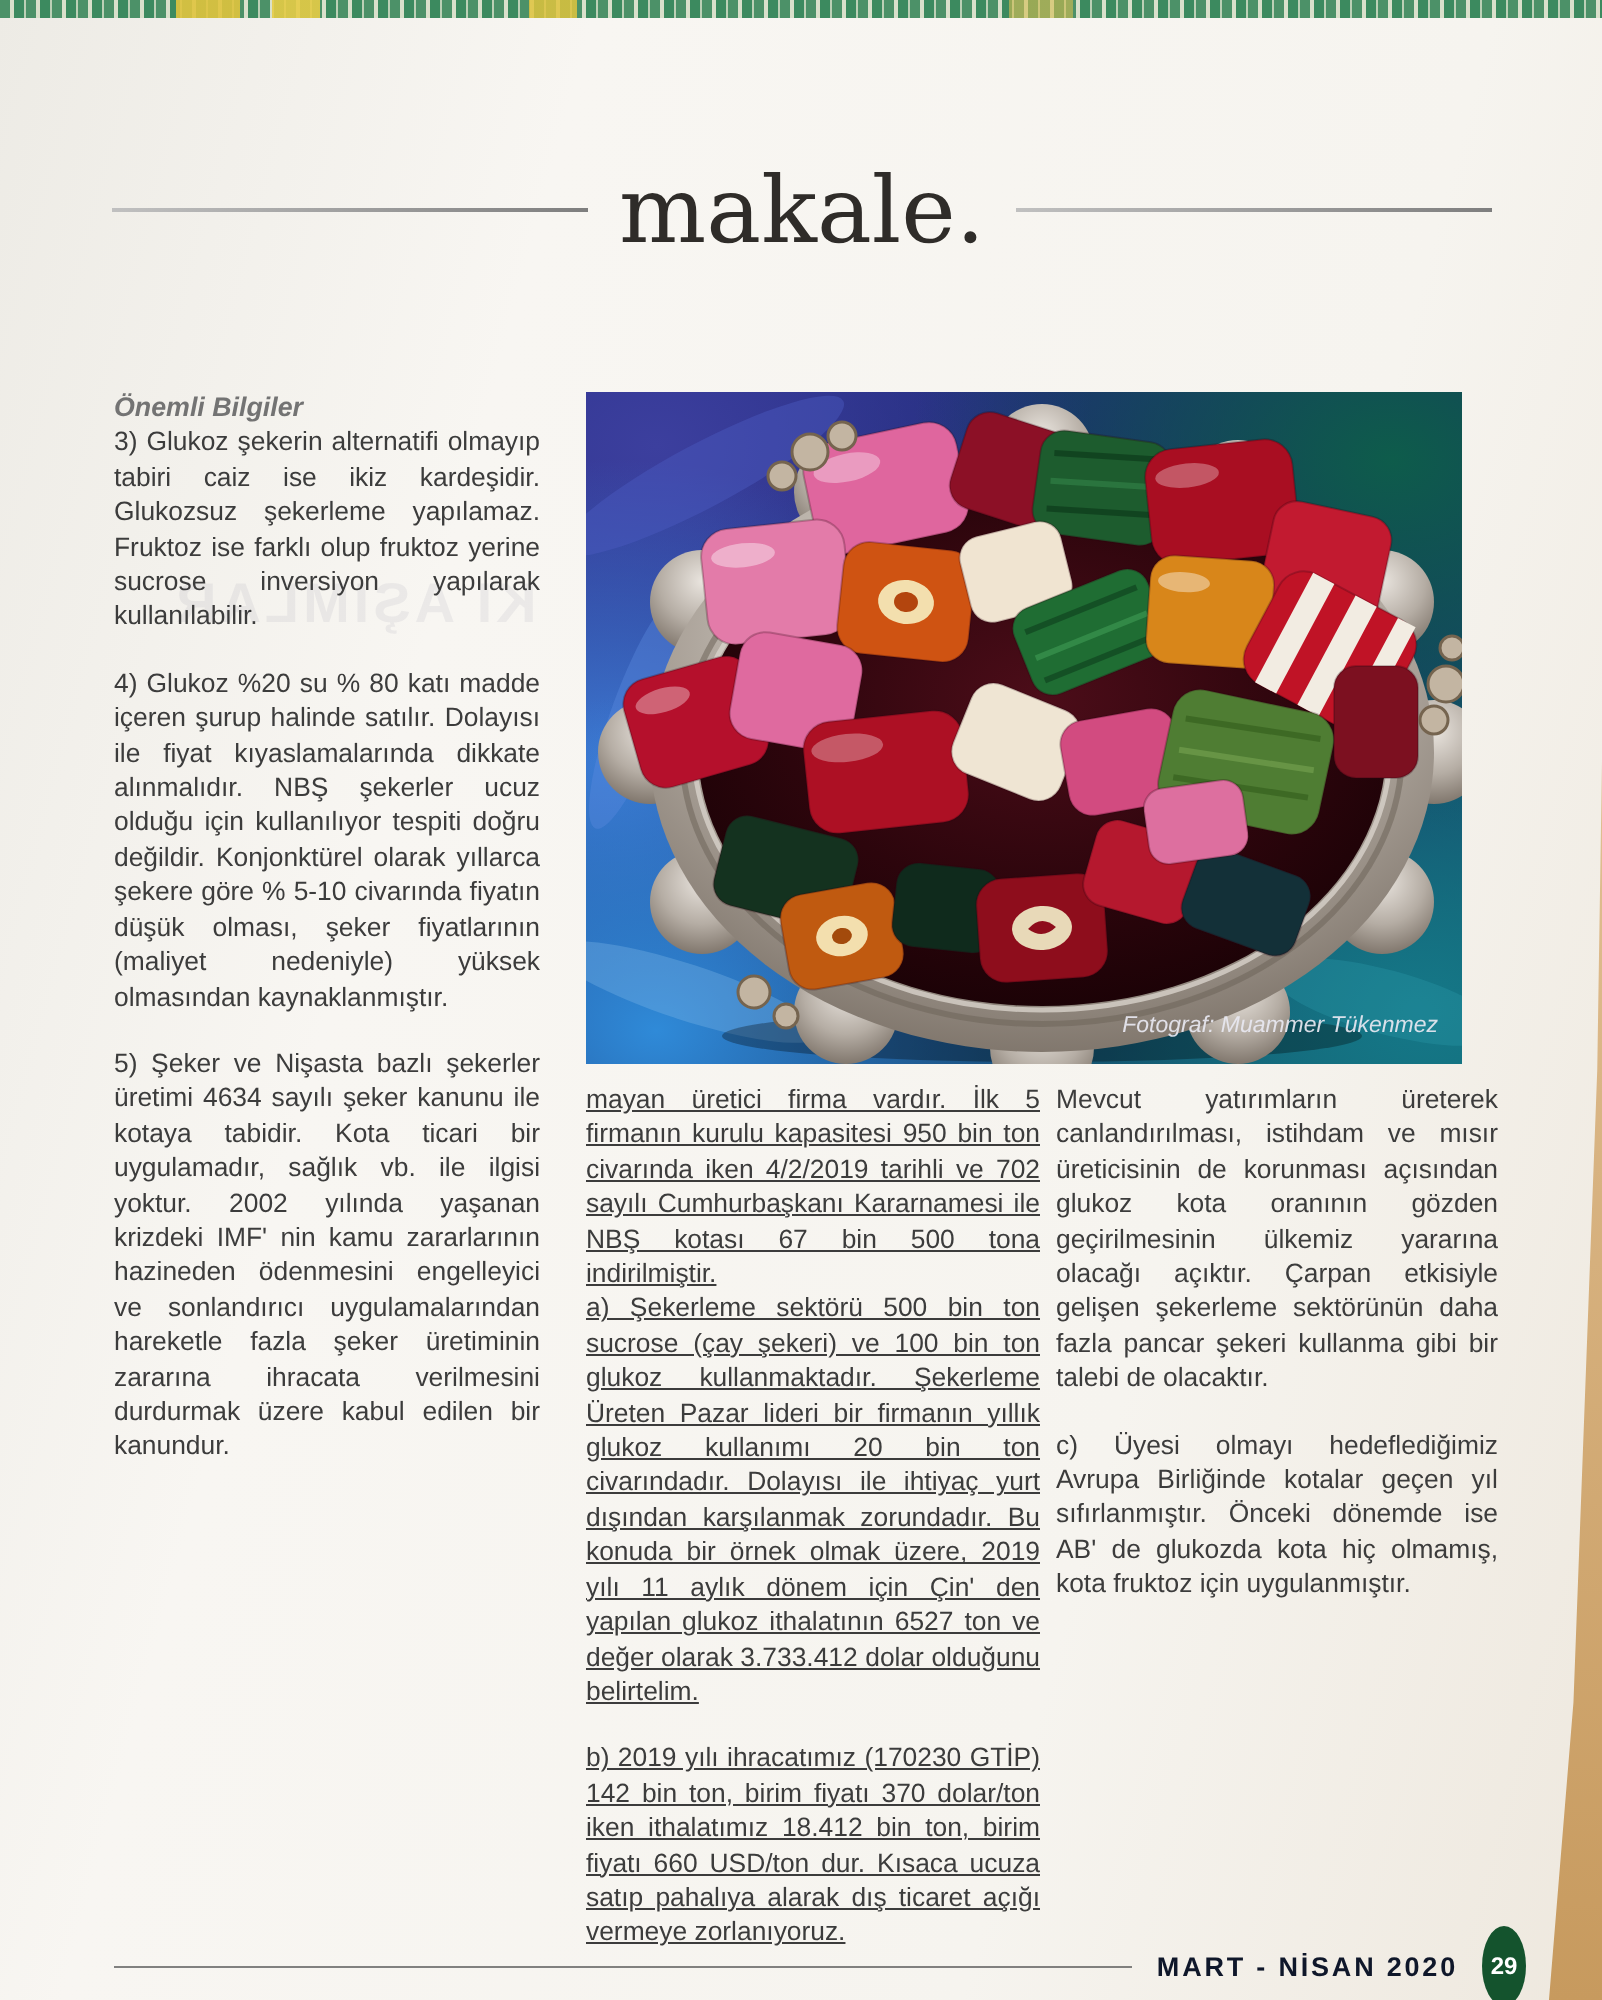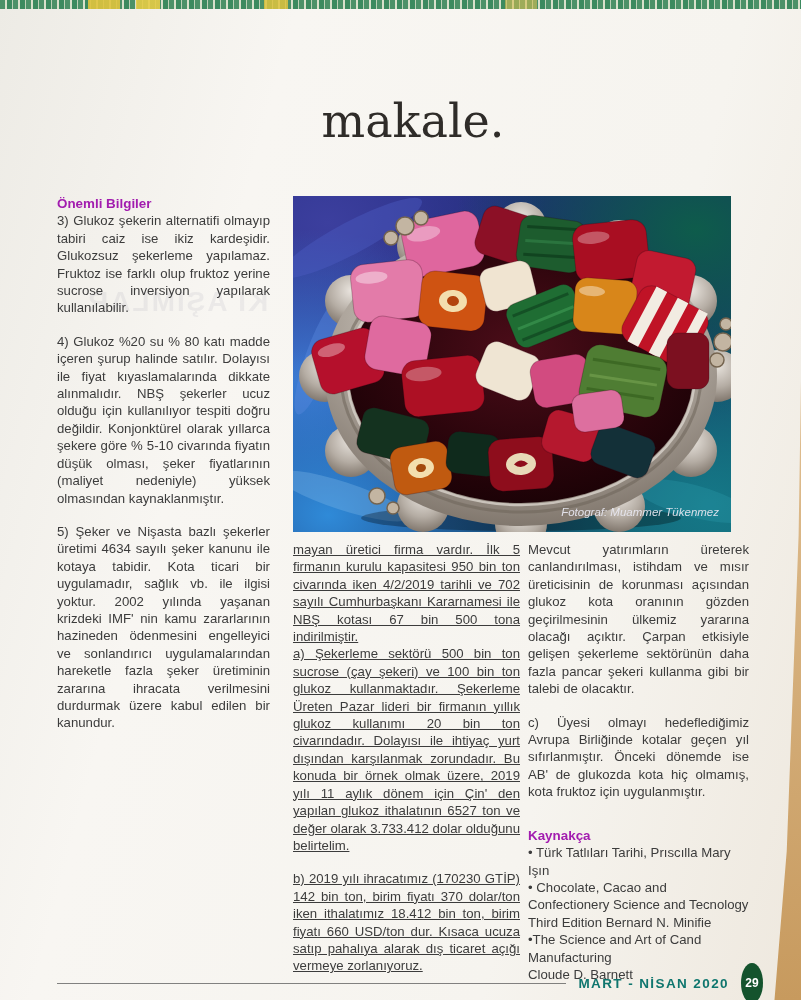--- a/index.html
+++ b/index.html
@@ -12,41 +12,41 @@
     position:absolute;top:0;left:0;width:801px;height:9px;
     background:
       linear-gradient(90deg,rgba(0,0,0,0) 0 11%,rgba(224,196,62,.9) 11% 15%,rgba(0,0,0,0) 15% 17%,rgba(230,204,70,.9) 17% 20%,rgba(0,0,0,0) 20% 33%,rgba(224,196,62,.85) 33% 36%,rgba(0,0,0,0) 36% 63%,rgba(214,190,80,.6) 63% 67%,rgba(0,0,0,0) 67% 100%),
       repeating-linear-gradient(90deg,#4c9168 0 5px,#d9e0cb 5px 7px,#3c8a5f 7px 12px,#bcd0b6 12px 13px);
   }
   .tan-edge{
     position:absolute;right:0;top:380px;width:34px;height:620px;
     background:linear-gradient(180deg,#e0bf92,#c79a5e);
     clip-path:polygon(100% 0%,93% 25%,58% 76%,22% 100%,100% 100%);
   }
-  .header{position:absolute;top:82px;left:68px;width:690px;display:flex;align-items:center;gap:16px;flex-direction:column;}
+  .header{position:absolute;top:82px;left:56px;width:690px;display:flex;align-items:center;gap:16px;}
   .header .rule{flex:1;height:2px;background:linear-gradient(90deg,#c0c0c0,#7e7e7e);}
   .masthead{font-family:"DejaVu Serif","Liberation Serif",serif;font-size:46px;line-height:1;color:#2f2c29;letter-spacing:0;white-space:nowrap;}
   .ghost{
     position:absolute;left:86px;top:286px;font-size:28px;font-weight:bold;
     color:#4c4c6e;opacity:.07;transform:scaleX(-1);letter-spacing:2px;white-space:nowrap;
   }
   .col{position:absolute;font-size:13.2px;line-height:17.4px;color:#3c3c3c;text-align:justify;}
   .col p{margin:0 0 16px 0;}
   .col p.tight{margin:0;}
   .col p.last{margin:0;}
   .col-left{left:57px;top:195px;width:213px;}
   .col-mid{left:293px;top:541px;width:227px;text-decoration:underline;}
   .col-right{left:528px;top:541px;width:221px;}
-  .section-head{font-size:13.4px;font-weight:bold;color:#a21caf;margin:0;text-align:left;}
+  .section-head{font-size:13.4px;font-weight:bold;color:#737373;margin:0;text-align:left;font-style:italic;}
   .refs{margin-top:26px;}
   .refs p{margin:0;text-align:left;}
   .photo{position:absolute;left:293px;top:196px;width:438px;height:336px;display:block;}
   .footer{position:absolute;left:57px;top:963px;width:706px;display:flex;align-items:center;gap:12px;}
   .footer-rule{flex:1;height:1px;background:#5a5a5a;opacity:.75;}
-  .footer-label{font-size:13.5px;font-weight:bold;letter-spacing:1.4px;color:#0f766e;white-space:nowrap;}
+  .footer-label{font-size:13.5px;font-weight:bold;letter-spacing:1.4px;color:#0f172a;white-space:nowrap;}
   .page-badge{width:22px;height:40px;border-radius:50%;background:#14532d;color:#fff;font-size:12px;font-weight:bold;display:flex;align-items:center;justify-content:center;}
 </style>
 </head>
 <body>
 
 <div class="top-strip"></div>
 <div class="tan-edge"></div>
 
 <div class="header">
   <div class="rule"></div>
@@ -254,26 +254,19 @@
 
 <div class="col col-mid">
   <p class="tight">mayan üretici firma vardır. İlk 5 firmanın kurulu kapasitesi 950 bin ton civarında iken 4/2/2019 tarihli ve 702 sayılı Cumhurbaşkanı Kararnamesi ile NBŞ kotası 67 bin 500 tona indirilmiştir.</p>
   <p>a) Şekerleme sektörü 500 bin ton sucrose (çay şekeri) ve 100 bin ton glukoz kullanmaktadır. Şekerleme Üreten Pazar lideri bir firmanın yıllık glukoz kullanımı 20 bin ton civarındadır. Dolayısı ile ihtiyaç yurt dışından karşılanmak zorundadır. Bu konuda bir örnek olmak üzere, 2019 yılı 11 aylık dönem için Çin' den yapılan glukoz ithalatının 6527 ton ve değer olarak 3.733.412 dolar olduğunu belirtelim.</p>
   <p class="last">b) 2019 yılı ihracatımız (170230 GTİP) 142 bin ton, birim fiyatı 370 dolar/ton iken ithalatımız 18.412 bin ton, birim fiyatı 660 USD/ton dur. Kısaca ucuza satıp pahalıya alarak dış ticaret açığı vermeye zorlanıyoruz.</p>
 </div>
 
 <div class="col col-right">
   <p>Mevcut yatırımların üreterek canlandırılması, istihdam ve mısır üreticisinin de korunması açısından glukoz kota oranının gözden geçirilmesinin ülkemiz yararına olacağı açıktır. Çarpan etkisiyle gelişen şekerleme sektörünün daha fazla pancar şekeri kullanma gibi bir talebi de olacaktır.</p>
   <p>c) Üyesi olmayı hedeflediğimiz Avrupa Birliğinde kotalar geçen yıl sıfırlanmıştır. Önceki dönemde ise AB' de glukozda kota hiç olmamış, kota fruktoz için uygulanmıştır.</p>
-  <div class="refs">
-    <p class="section-head">Kaynakça</p>
-    <p>• Türk Tatlıları Tarihi, Prıscılla Mary Işın</p>
-    <p>• Chocolate, Cacao and Confectionery Science and Tecnology Third Edition Bernard N. Minifie</p>
-    <p>•The Science and Art of Cand Manufacturing</p>
-    <p>Cloude D. Barnett</p>
-  </div>
 </div>
 
 <div class="footer">
   <div class="footer-rule"></div>
   <div class="footer-label">MART - NİSAN 2020</div>
   <div class="page-badge">29</div>
 </div>
 
 </body></html>

